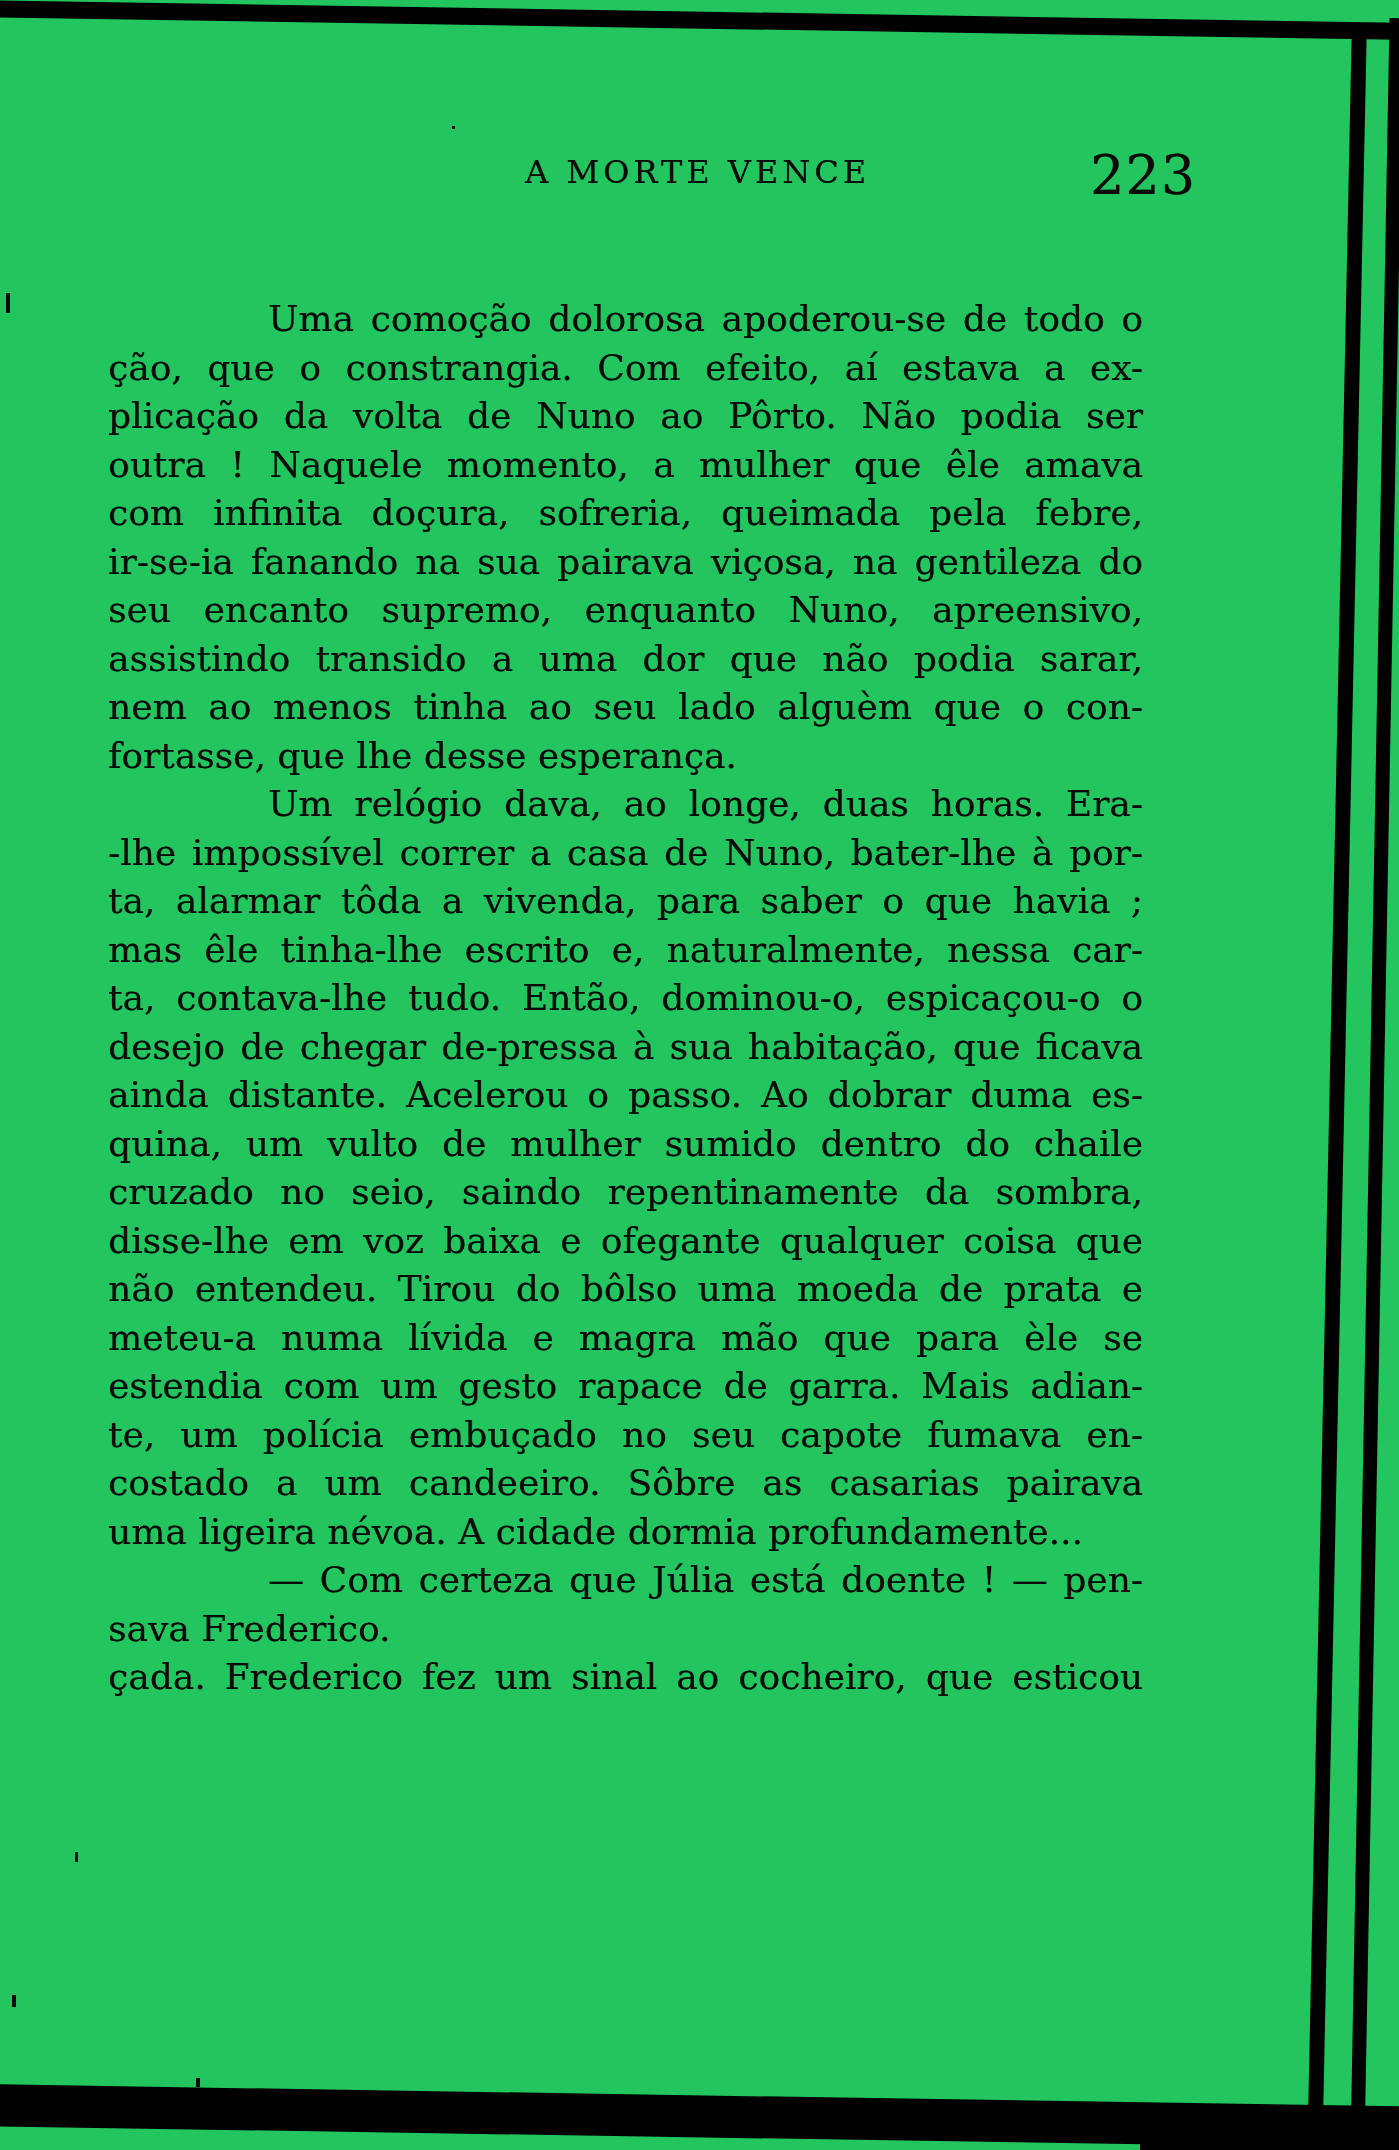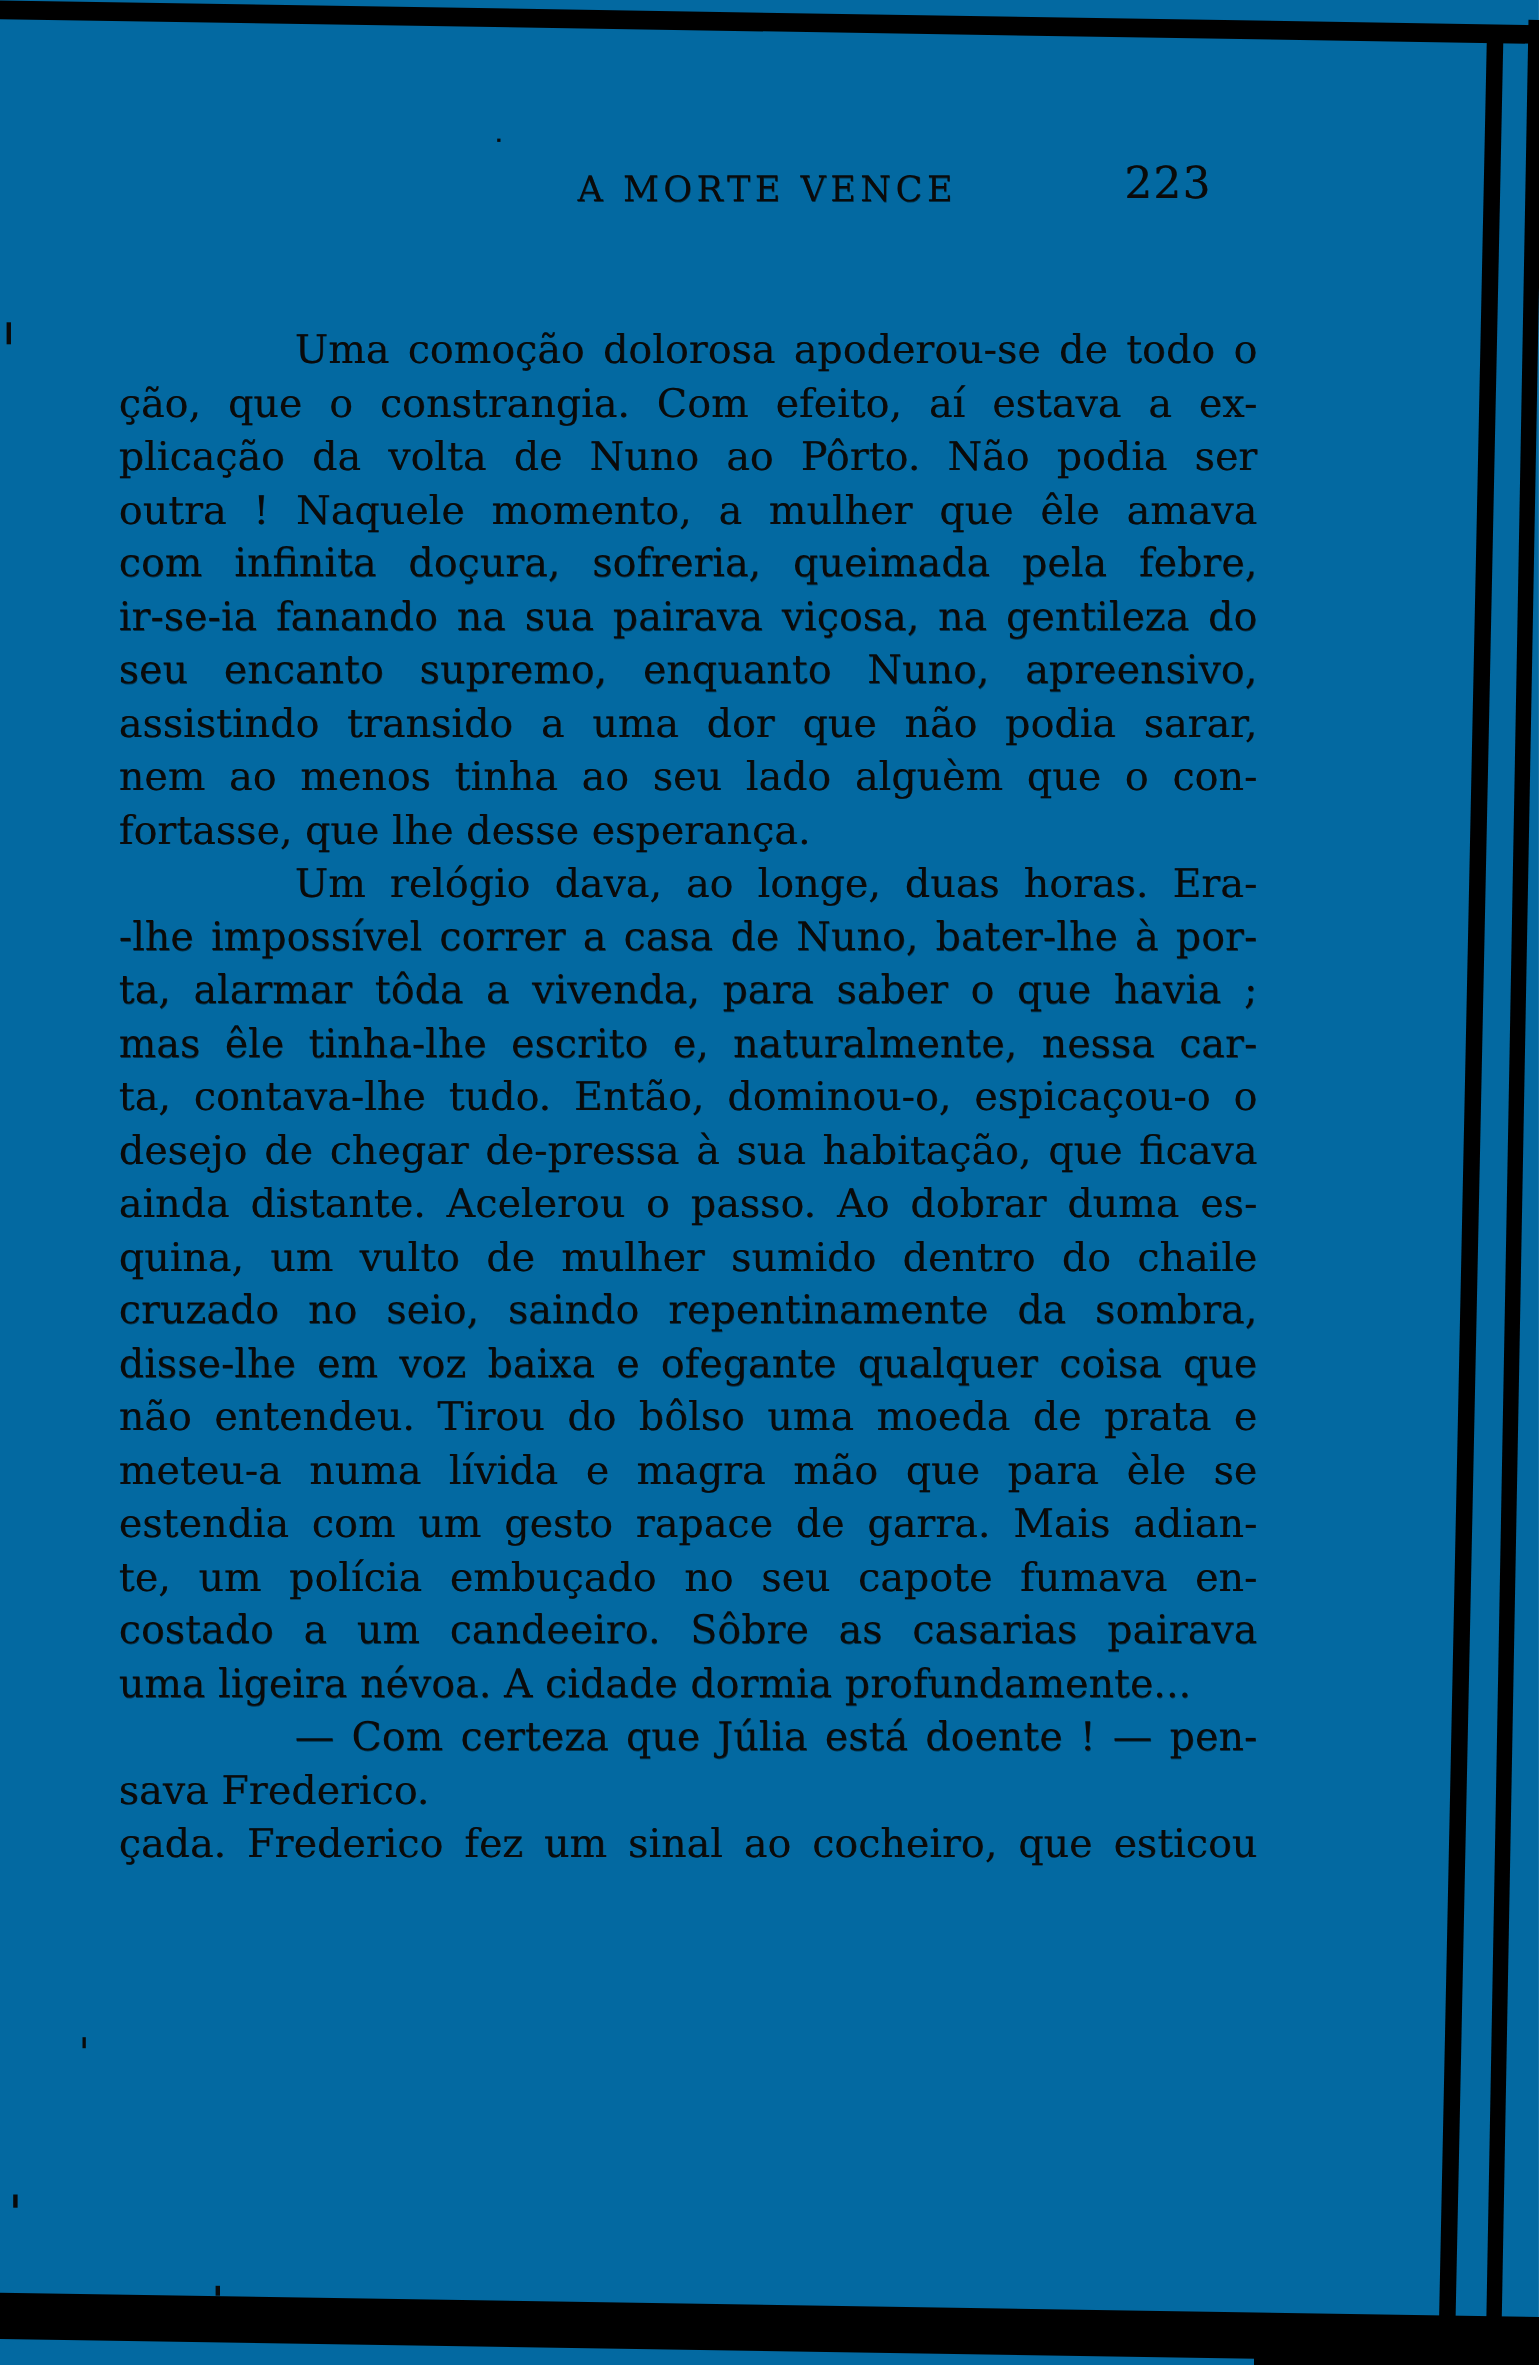--- a/index.html
+++ b/index.html
@@ -4,21 +4,21 @@
 <style>
   html, body {
     margin: 0;
     padding: 0;
     background: #e8e8e8;
   }
   .scan-page {
     position: relative;
     width: 1399px;
     height: 2150px;
-    background: #0369a1;
+    background: #22c55e;
     overflow: hidden;
     font-family: "DejaVu Serif", "Liberation Serif", serif;
     color: #0a0a0a;
   }
 
   
   .band-top {
     position: absolute;
     left: -24px;
     top: 0;
@@ -81,23 +81,23 @@
     position: absolute;
     left: 525px;
     top: 153px;
     font-size: 32px;
     letter-spacing: 4px;
     white-space: nowrap;
     text-shadow: 0.4px 0.4px 0 rgba(0,0,0,0.55);
   }
   .page-number {
     position: absolute;
-    left: 1022px;
+    left: 1090px;
     top: 144px;
-    font-size: 40px;
+    font-size: 54px;
     letter-spacing: 1px;
     text-shadow: 0.4px 0.4px 0 rgba(0,0,0,0.55);
   }
 
   
   .page-body {
     position: absolute;
     left: 108px;
     top: 255px;
     width: 1035px;

